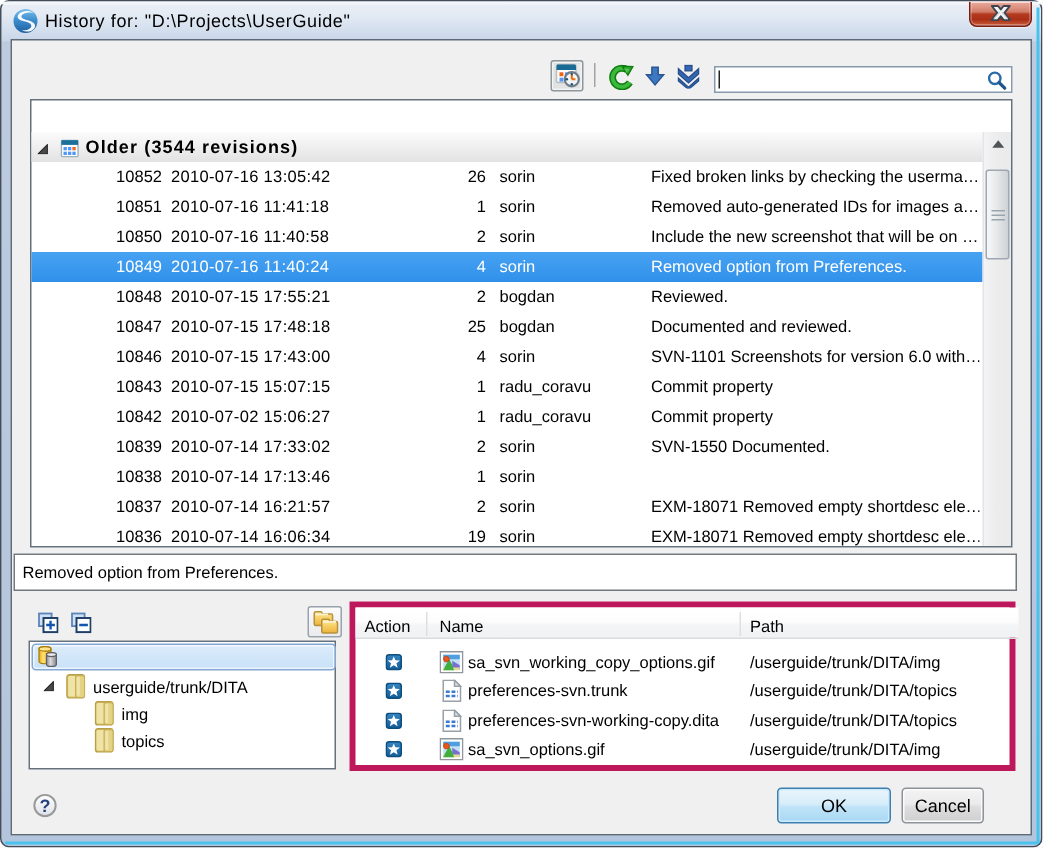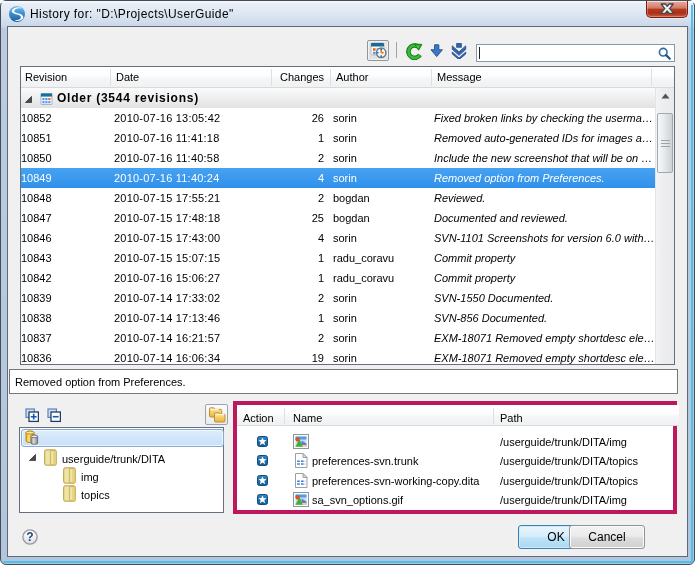--- a/index.html
+++ b/index.html
@@ -23,25 +23,25 @@
   #sep1 { position:absolute; left:388px; top:15px; width:1px; height:16px; background:#a3a3a3; }
   #search { position:absolute; left:468px; top:17px; width:199px; height:18px; background:#fff; border:1px solid #879aac; }
   #caret { position:absolute; left:471px; top:20px; width:1px; height:12px; background:#222; }
   #rtable { position:absolute; left:12px; top:39px; width:655px; height:299px; background:#fff; border:1px solid #64707c; font-size:11px; }
   .hdr { background:linear-gradient(180deg,#ffffff 0%,#fdfdfd 45%,#f4f5f6 60%,#f0f1f3 100%); }
   #rhead { position:absolute; left:0; top:0; width:653px; height:21px; border-bottom:1px solid #d8dadb; }
   .hsep { position:absolute; top:2px; width:1px; height:17px; background:#dde0e3; }
   .htxt { position:absolute; top:4px; font-size:11px; color:#000; white-space:nowrap; }
   .row { position:absolute; left:0; width:634px; height:20px; color:#000; }
   .cell { position:absolute; top:4px; white-space:nowrap; }
-  .rev { left:0; width:75px; }
+  .rev { left:12px; width:75px; text-align:right; }
   .date { left:93px; letter-spacing:0.22px; }
   .chg { left:243px; width:60px; text-align:right; }
   .auth { left:312px; }
-  .msg { left:413px; width:219px; overflow:hidden;font-style:italic; }
+  .msg { left:413px; width:219px; overflow:hidden; }
   #grow { position:absolute; left:0; top:21px; width:634px; height:20px;
      background:linear-gradient(180deg,#fbfbfb 0%,#efefef 50%,#e2e2e2 100%); }
   .selrow { background:linear-gradient(180deg,#47a2f2,#3090ea); color:#fff; }
   #vscroll { position:absolute; left:634px; top:21px; width:19px; height:276px;
      background:linear-gradient(90deg,#f3f4f5,#ededee 40%,#e9eaeb); border-left:1px solid #e3e4e5; }
   #vthumb { position:absolute; left:1px; top:25px; width:16px; height:60px; border:1px solid #9fa8b1; border-radius:2px;
      background:linear-gradient(90deg,#f6f7f8,#eaebec 40%,#d9dcdf 75%,#ced2d6); }
   .grip { position:absolute; left:3px; width:9px; height:1px; background:#9aa5ad; }
   #mprev { position:absolute; left:1px; top:342px; width:669px; height:25px; background:#fff; border:1px solid #70797f; font-size:11px; }
   #tree { position:absolute; left:11px; top:400px; width:205px; height:86px; background:#fff; border:1px solid #64707c; font-size:11px; }
@@ -50,21 +50,21 @@
   #ftable { position:absolute; left:225px; top:374px; width:444px; height:113px; background:#fff; border:4px solid #be185d; font-size:11px; }
   #fhead { position:absolute; left:0; top:0; width:442px; height:21px; border-bottom:1px solid #d8dadb; }
   .frow { position:absolute; left:0; width:442px; height:19.5px; }
   #treesel { position:absolute; left:0.5px; top:0.5px; width:203px; height:18px; border:1px solid #84a7d3; border-radius:3px;
      background:linear-gradient(180deg,#dcecfb,#c8e0f7); box-shadow:inset 0 0 0 1px rgba(255,255,255,.65); }
   .btn { position:absolute; top:498px; width:76px; height:24px; border-radius:3px; font-size:12px; color:#000;
          text-align:center; line-height:22px; }
   #okbtn { left:510px; border:1px solid #3c7fb1;
      background:linear-gradient(180deg,#e9f5fc 0%,#d7edfa 45%,#bfe3f8 55%,#a8d8f3 100%);
      box-shadow:inset 0 0 0 1px #cfeafa; }
-  #cancelbtn { left:561px; width:76px; border:1px solid #8e9299;
+  #cancelbtn { left:593px; width:55px; border:1px solid #8e9299;
      background:linear-gradient(180deg,#f3f3f3 0%,#ebebeb 45%,#dddddd 55%,#cfcfcf 100%);
      box-shadow:inset 0 0 0 1px #fbfbfb; }
 </style>
 </head>
 <body>
 <div id="win"></div>
 <div id="titlehl"></div>
 <div id="accR"></div>
 <div id="accB"></div>
 
@@ -118,32 +118,20 @@
     <path d="M1.3 9.1 L8 15.1 L14.7 9.1 L14.7 11 L8 16.6 L1.3 11 Z" fill="#3566b2" stroke="#274e8d" stroke-width="0.9"></path>
   </svg>
   <div id="search"></div>
   <div id="caret"></div>
   <svg class="abs" style="left:650px;top:20px" width="14" height="14" viewBox="0 0 14 14">
     <circle cx="5.2" cy="5.2" r="3.8" fill="none" stroke="#2b6ba8" stroke-width="1.6"></circle>
     <path d="M8.1 8.1 L11.8 11.8" stroke="#1d578f" stroke-width="2.2" stroke-linecap="round"></path>
   </svg>
 
   <div id="rtable">
-    <div id="rhead" class="hdr">
-      <span class="htxt" style="left:4px">Revision</span>
-      <span class="htxt" style="left:95px">Date</span>
-      <span class="htxt" style="left:259px">Changes</span>
-      <span class="htxt" style="left:315px">Author</span>
-      <span class="htxt" style="left:416px">Message</span>
-      <span class="hsep" style="left:89px"></span>
-      <span class="hsep" style="left:250px"></span>
-      <span class="hsep" style="left:309px"></span>
-      <span class="hsep" style="left:410px"></span>
-      <span class="hsep" style="left:630px"></span>
-    </div>
     <div id="grow">
       <svg class="abs" style="left:4px;top:8px" width="7" height="7" viewBox="0 0 8 8">
           <path d="M7.5 0.5 L7.5 7.5 L0.5 7.5 Z" fill="#4a4a4a" stroke="#222" stroke-width="0.8"></path>
         </svg>
       <svg class="abs" style="left:19px;top:5px" width="13" height="12" viewBox="0 0 13 13">
         <rect x="0.5" y="0.5" width="12" height="12" rx="1" fill="#fff" stroke="#9ab0bd" stroke-width="1"></rect>
         <rect x="0.5" y="0.5" width="12" height="3.4" fill="#1b6f9b"></rect>
         <rect x="2" y="5.4" width="2.4" height="2.4" fill="#4f96f7"></rect>
         <rect x="5.2" y="5.4" width="2.4" height="2.4" fill="#4f96f7"></rect>
         <rect x="8.4" y="5.4" width="2.4" height="2.4" fill="#f26522"></rect>
@@ -204,38 +192,37 @@
       </div>
 <div class="row" style="top:181px">
 <span class="cell rev">10843</span>
         <span class="cell date">2010-07-15 15:07:15</span>
         <span class="cell chg">1</span>
         <span class="cell auth">radu_coravu</span>
         <span class="cell msg">Commit property</span>
       </div>
 <div class="row" style="top:201px">
 <span class="cell rev">10842</span>
-        <span class="cell date">2010-07-16 15:06:27</span>
+        <span class="cell date">2010-07-02 15:06:27</span>
         <span class="cell chg">1</span>
         <span class="cell auth">radu_coravu</span>
         <span class="cell msg">Commit property</span>
       </div>
 <div class="row" style="top:221px">
 <span class="cell rev">10839</span>
         <span class="cell date">2010-07-14 17:33:02</span>
         <span class="cell chg">2</span>
         <span class="cell auth">sorin</span>
         <span class="cell msg">SVN-1550 Documented.</span>
       </div>
 <div class="row" style="top:241px">
 <span class="cell rev">10838</span>
         <span class="cell date">2010-07-14 17:13:46</span>
         <span class="cell chg">1</span>
         <span class="cell auth">sorin</span>
-        <span class="cell msg">SVN-856 Documented.</span>
       </div>
 <div class="row" style="top:261px">
 <span class="cell rev">10837</span>
         <span class="cell date">2010-07-14 16:21:57</span>
         <span class="cell chg">2</span>
         <span class="cell auth">sorin</span>
         <span class="cell msg">EXM-18071 Removed empty shortdesc ele…</span>
       </div>
 <div class="row" style="top:281px">
 <span class="cell rev">10836</span>
@@ -360,20 +347,21 @@
 <rect x="0.5" y="0.5" width="15" height="14" fill="#fdfdfd" stroke="#8e959b" stroke-width="1"></rect>
 <rect x="2.5" y="2.5" width="11" height="10" fill="#bfe0f5"></rect>
 <rect x="2.5" y="2.5" width="11" height="3" fill="#4f9fe0"></rect>
 <path d="M8.5 6.5 L13.5 9.5 L13.5 12.5 L8.5 12.5 Z" fill="#7a6fd0"></path>
 <path d="M2.5 12.5 L6.5 5.5 L10 12.5 Z" fill="#3fae3f"></path>
 <path d="M2.5 12.5 h11 v0 l0 0 h-11 Z" fill="#d8cc88"></path>
 <rect x="2.5" y="11" width="11" height="1.8" fill="#e4da96"></rect>
 <path d="M2.5 12.8 L6.5 6 L9.8 12.8 Z" fill="#3fae3f"></path>
 <circle cx="4.6" cy="5.4" r="1.9" fill="#e8581a" stroke="#c43e10" stroke-width="0.5"></circle>
 </svg>
+<span class="abs" style="left:75px;top:4px">sa_svn_working_copy_options.gif</span>
 <span class="abs" style="left:263px;top:4px">/userguide/trunk/DITA/img</span>
       </div>
 <div class="frow" style="top:46.0px">
 <svg class="abs" style="left:20px;top:4px" width="11" height="11" viewBox="0 0 11 11">
 <defs>
             <linearGradient id="stg204" x1="0" y1="0" x2="0" y2="1">
               <stop offset="0" stop-color="#3584c0"></stop>
               <stop offset="1" stop-color="#135d97"></stop>
             </linearGradient>
           </defs>

